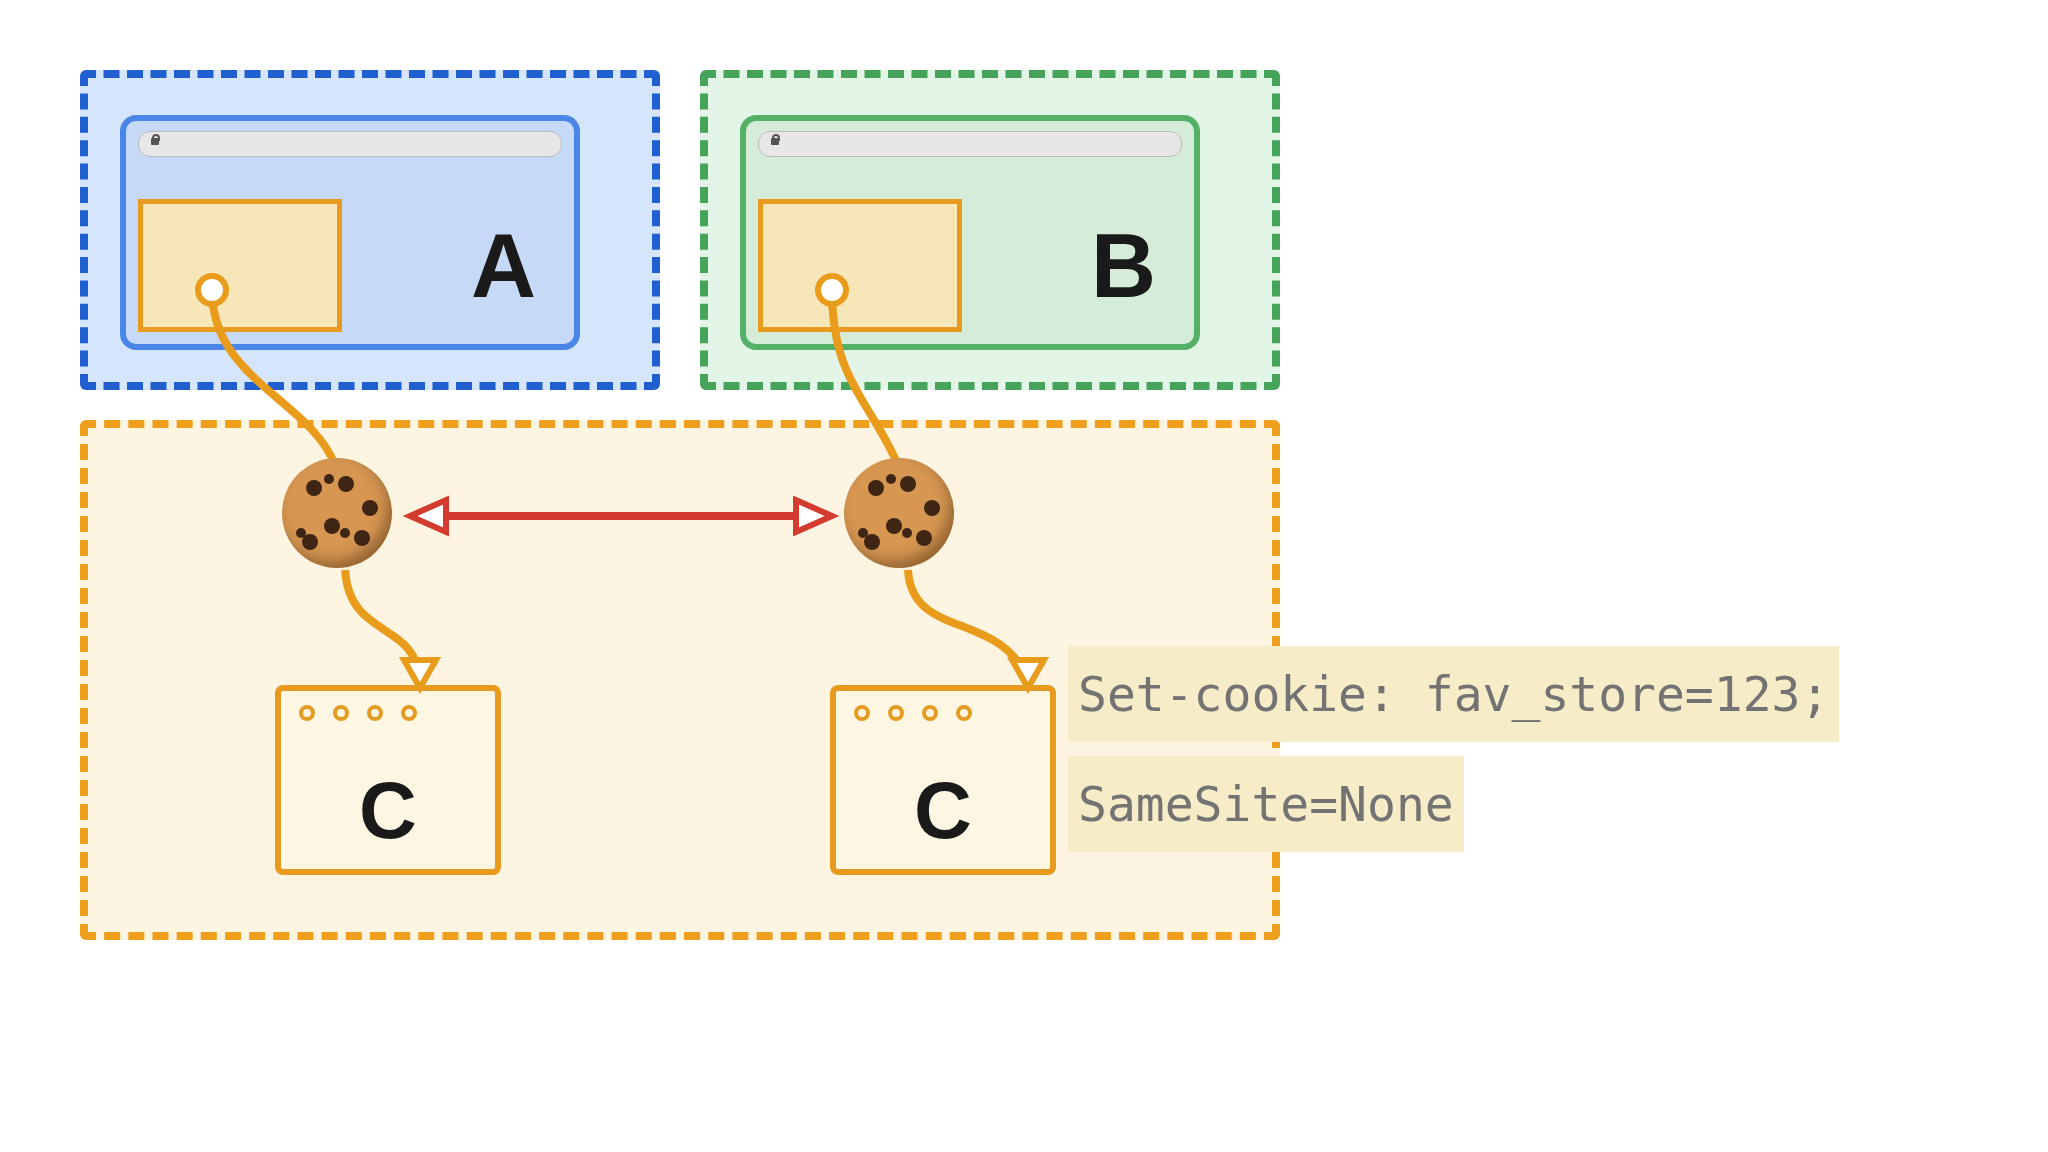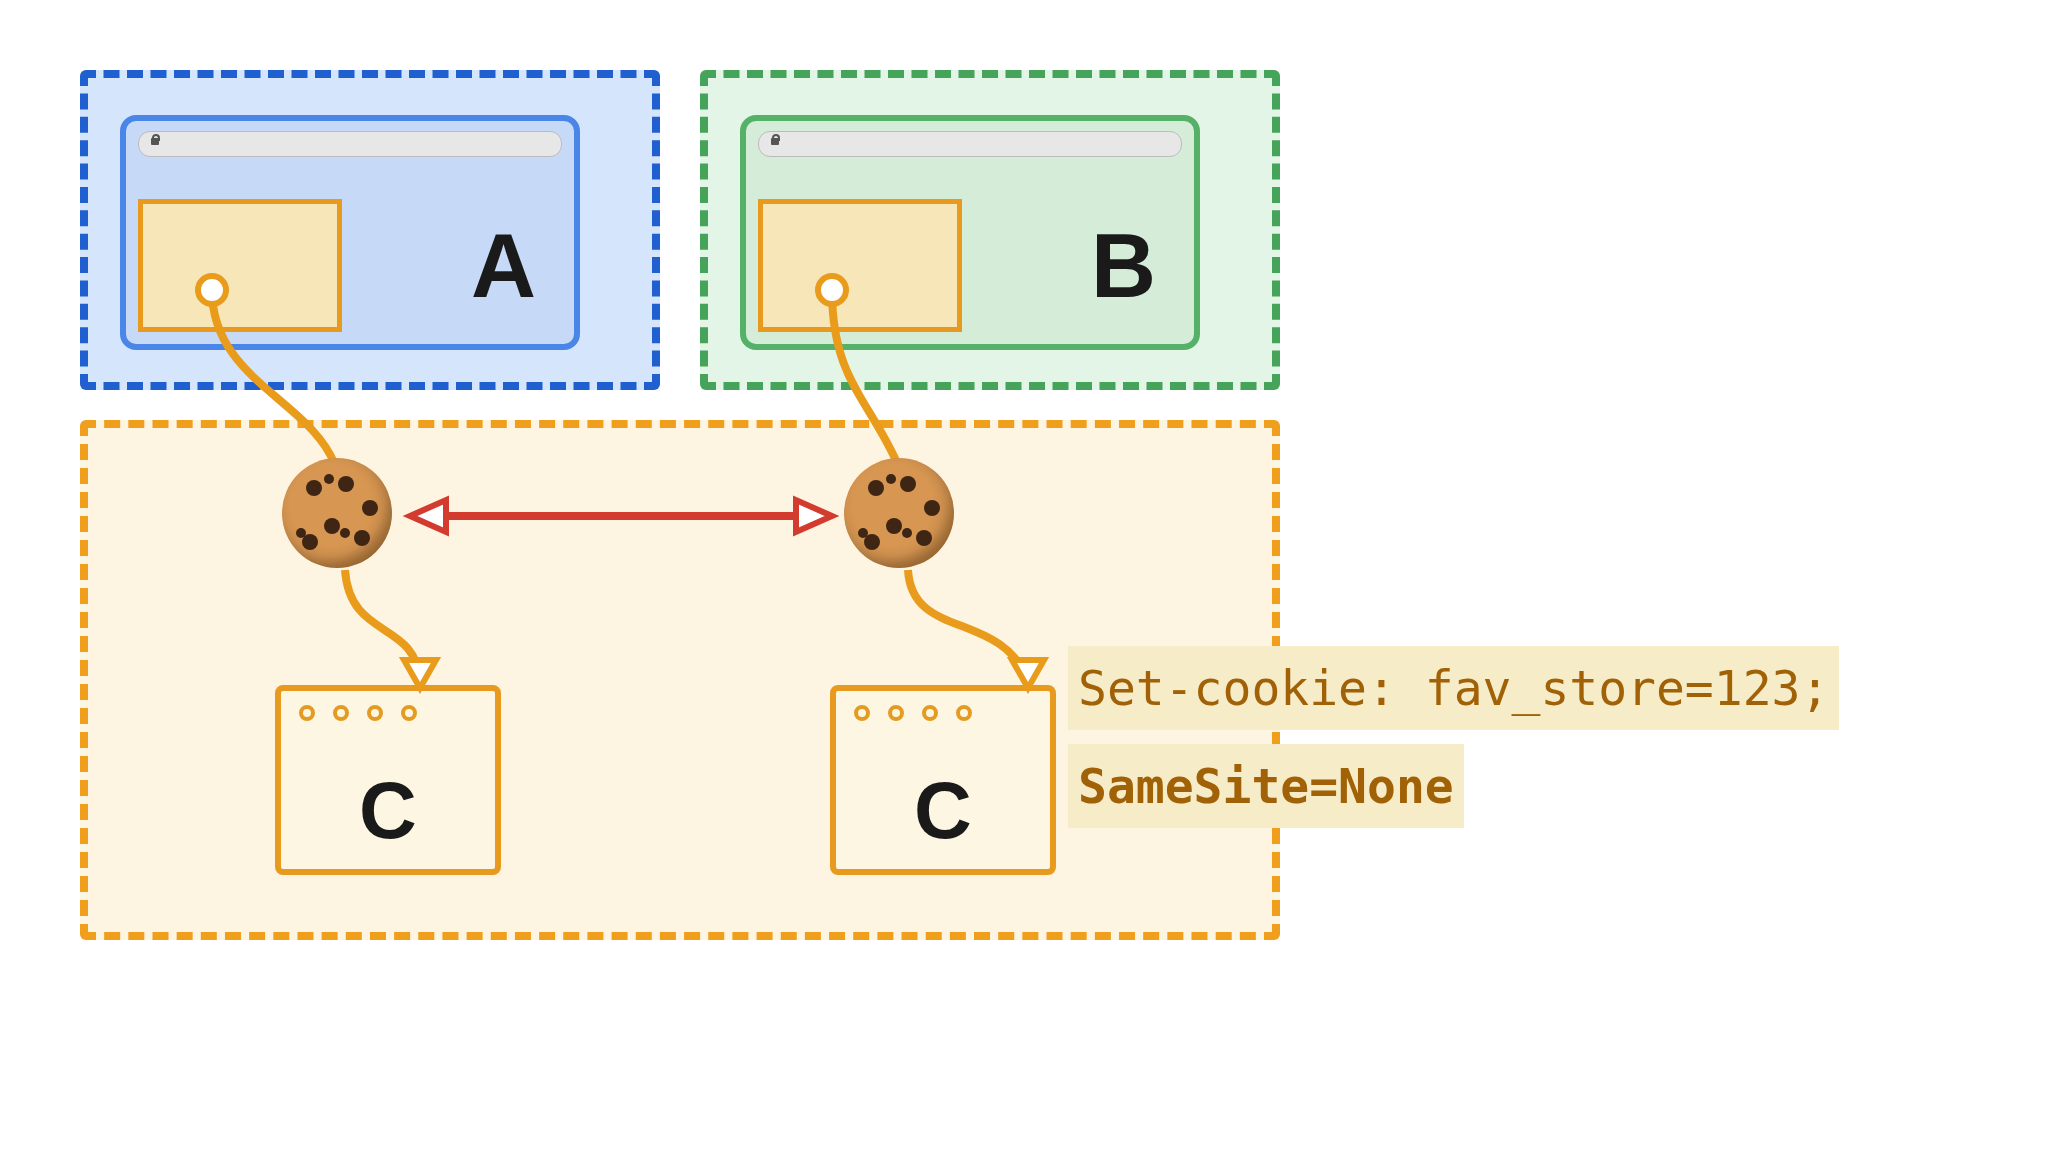--- a/index.html
+++ b/index.html
@@ -41,22 +41,22 @@
           background:radial-gradient(circle at 38% 34%, #d79651 0 62%, #b06f2c 100%);
           box-shadow:inset -6px -8px 14px rgba(0,0,0,.25)}
   .cookie::before,.cookie::after{content:"";position:absolute;border-radius:50%;background:#3e2514}
   .cookie::before{width:16px;height:16px;left:24px;top:22px;box-shadow:32px -4px 0 0 #3e2514,56px 20px 0 0 #3e2514,18px 38px 0 0 #3e2514,48px 50px 0 0 #3e2514,-4px 54px 0 0 #3e2514}
   .cookie::after{width:10px;height:10px;left:58px;top:70px;box-shadow:-44px 0 0 0 #3e2514,-16px -54px 0 0 #3e2514}
   .cookie.c1{left:282px;top:458px}
   .cookie.c2{left:844px;top:458px}
 
   
   .code{position:absolute;left:1068px;top:646px;display:flex;flex-direction:column;gap:14px;white-space:nowrap}
-  .code span{background:#f7ecc8;font-family:ui-monospace,Menlo,Consolas,monospace;font-size:48px;color:#a16207;padding:14px 10px;display:inline-block}
-  .code .b{font-weight:700}
+  .code span{background:#f7ecc8;font-family:ui-monospace,Menlo,Consolas,monospace;font-size:48px;color:#737373;padding:20px 10px;display:inline-block}
+  .code .b{font-weight:400}
   .code-row{display:flex;align-items:baseline}
 
   
   svg.overlay{position:absolute;left:0;top:0;width:2048px;height:1152px;pointer-events:none}
   .conn{stroke:#e99b1c;stroke-width:8;fill:none}
   .redarrow{stroke:#d23b2e;stroke-width:8;fill:none}
   .conn-start{fill:#fff;stroke:#e99b1c;stroke-width:6}
   .arrowhead{fill:#fff;stroke:#e99b1c;stroke-width:6}
   .arrowhead-red{fill:#fff;stroke:#d23b2e;stroke-width:6}
 </style>

